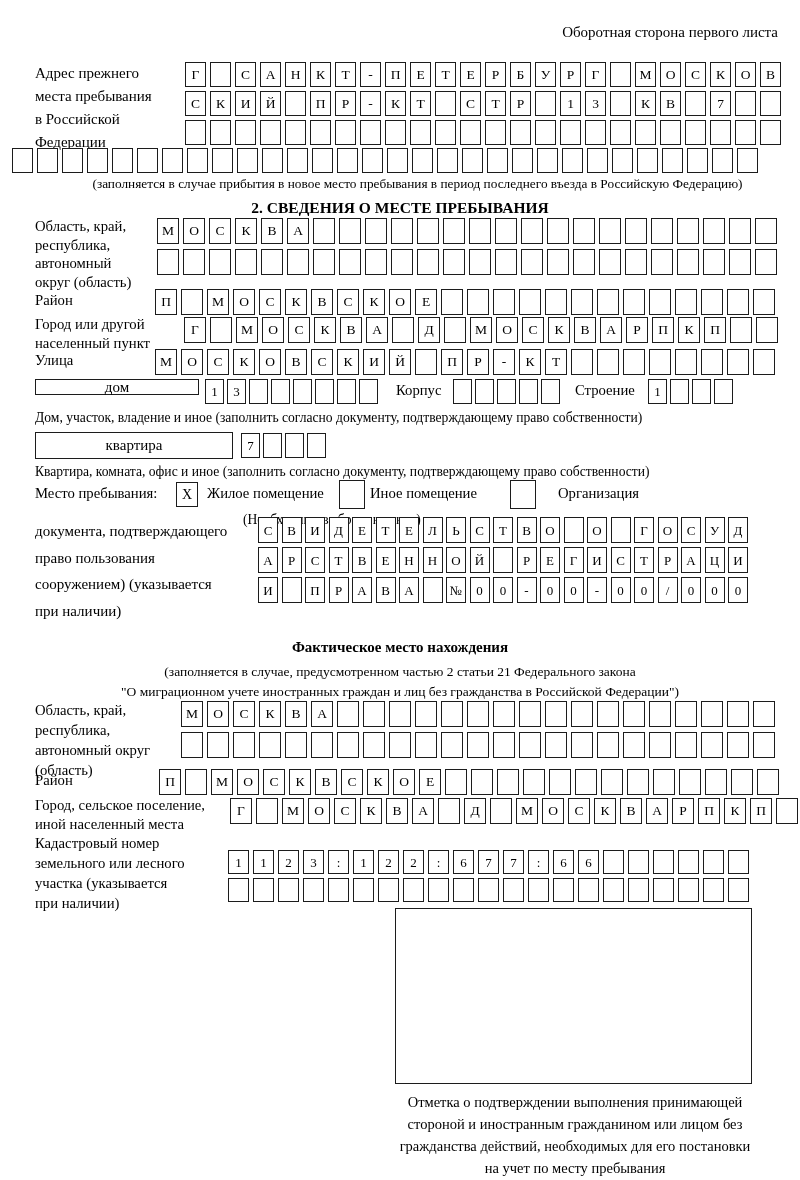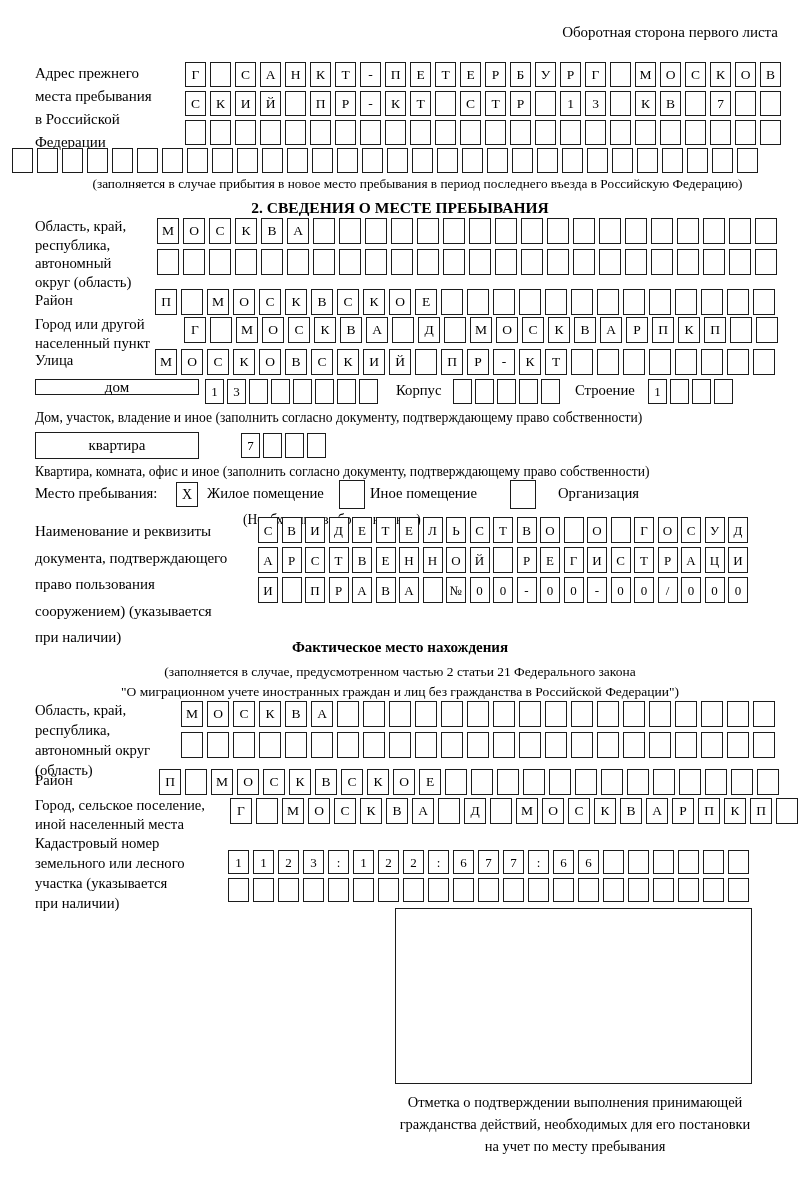--- a/index.html
+++ b/index.html
@@ -323,40 +323,39 @@
   </div>
 <div class="abs lbl" style="left:575px;top:382px;">Строение</div>
 <div class="abs grid cells22" style="left:648px;top:379px;">
     <span class="cell">1</span>
     <span class="cell"></span>
     <span class="cell"></span>
     <span class="cell"></span>
   </div>
 <div class="abs cap" style="left:35px;top:410px;font-size:13.6px;">Дом, участок, владение и иное (заполнить согласно документу, подтверждающему право собственности)</div>
 
-<div class="abs labelbox" style="left:35px;top:432px;width:164px;height:27px;">квартира</div>
+<div class="abs labelbox" style="left:35px;top:432px;width:198px;height:27px;">квартира</div>
 <div class="abs grid cells22" style="left:241px;top:433px;">
     <span class="cell">7</span>
     <span class="cell"></span>
     <span class="cell"></span>
     <span class="cell"></span>
   </div>
 <div class="abs cap" style="left:35px;top:464px;font-size:13.6px;">Квартира, комната, офис и иное (заполнить согласно документу, подтверждающему право собственности)</div>
 
 <div class="abs lbl" style="left:35px;top:485px;">Место пребывания:</div>
 <div class="abs chk" style="left:176px;top:482px;width:22px;height:25px;">X</div>
 <div class="abs lbl" style="left:207px;top:485px;">Жилое помещение</div>
 <div class="abs chk" style="left:339px;top:480px;width:26px;height:29px;"></div>
 <div class="abs lbl" style="left:370px;top:485px;">Иное помещение</div>
 <div class="abs chk" style="left:510px;top:480px;width:26px;height:29px;"></div>
 <div class="abs lbl" style="left:558px;top:485px;">Организация</div>
 <div class="abs cap" style="left:243px;top:512px;font-size:13.6px;">(Необходимо выбрать нужное)</div>
 
 <div class="abs lbl lines27" style="left:35px;top:518px;">
-  <div>Наименование и реквизиты</div>
   <div>документа, подтверждающего</div>
   <div>право пользования</div>
   <div>сооружением) (указывается</div>
   <div>при наличии)</div>
 </div>
 <div class="abs vgrid" style="left:258px;top:517px;">
   <div class="grid cells23">
       <span class="cell">С</span>
       <span class="cell">В</span>
       <span class="cell">И</span>
@@ -594,15 +593,16 @@
     <span class="cell"></span>
     <span class="cell"></span>
     <span class="cell"></span>
     <span class="cell"></span>
     <span class="cell"></span>
   </div>
 
 <div class="abs stamp" style="left:395px;top:908px;width:357px;height:176px;"></div>
 <div class="abs" style="left:350px;top:1091px;width:450px;text-align:center;font-size:14.5px;line-height:22px;">
   <div>Отметка о подтверждении выполнения принимающей</div>
+  <div>стороной и иностранным гражданином или лицом без</div>
   <div>гражданства действий, необходимых для его постановки</div>
   <div>на учет по месту пребывания</div>
 </div>
 
 </body></html>

